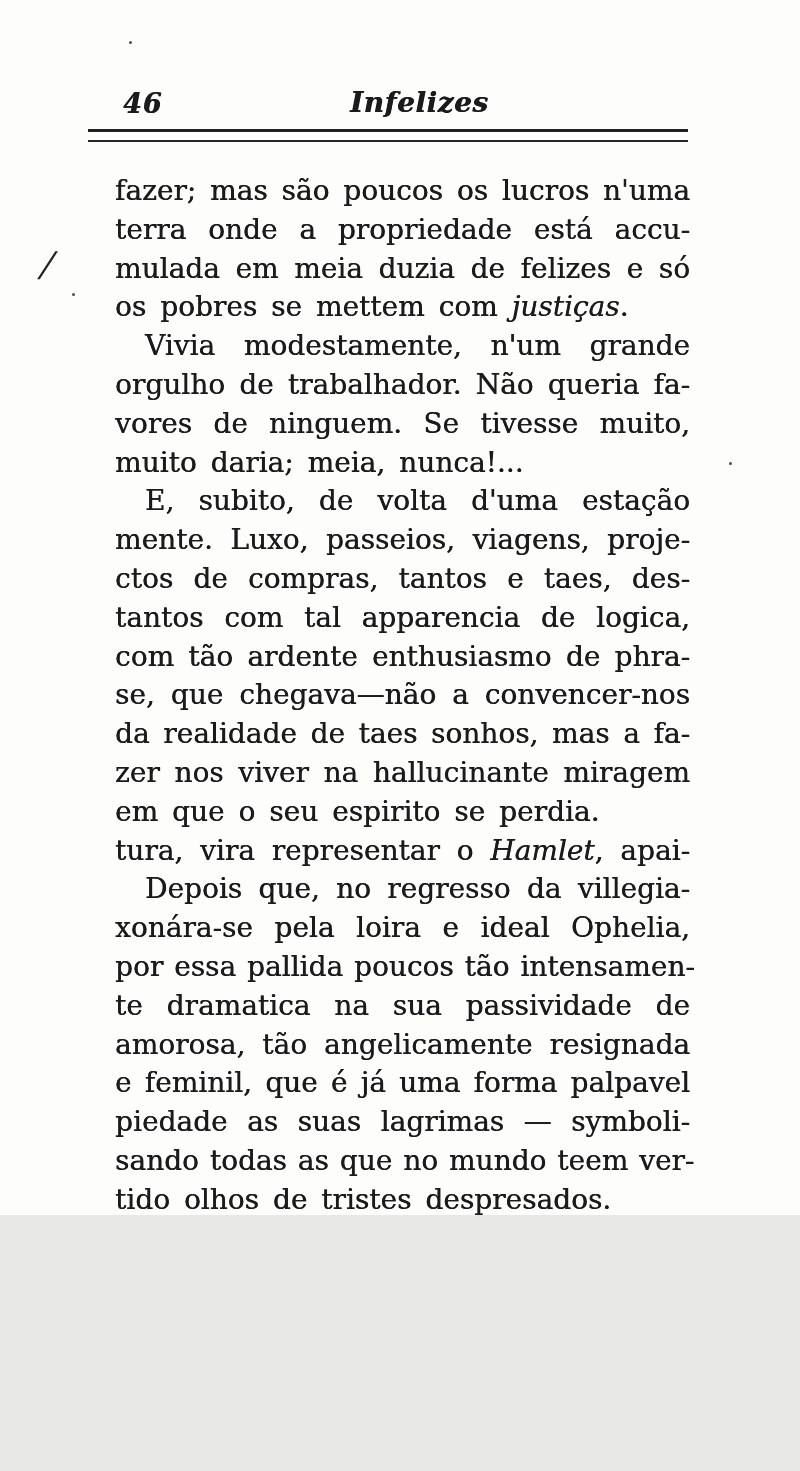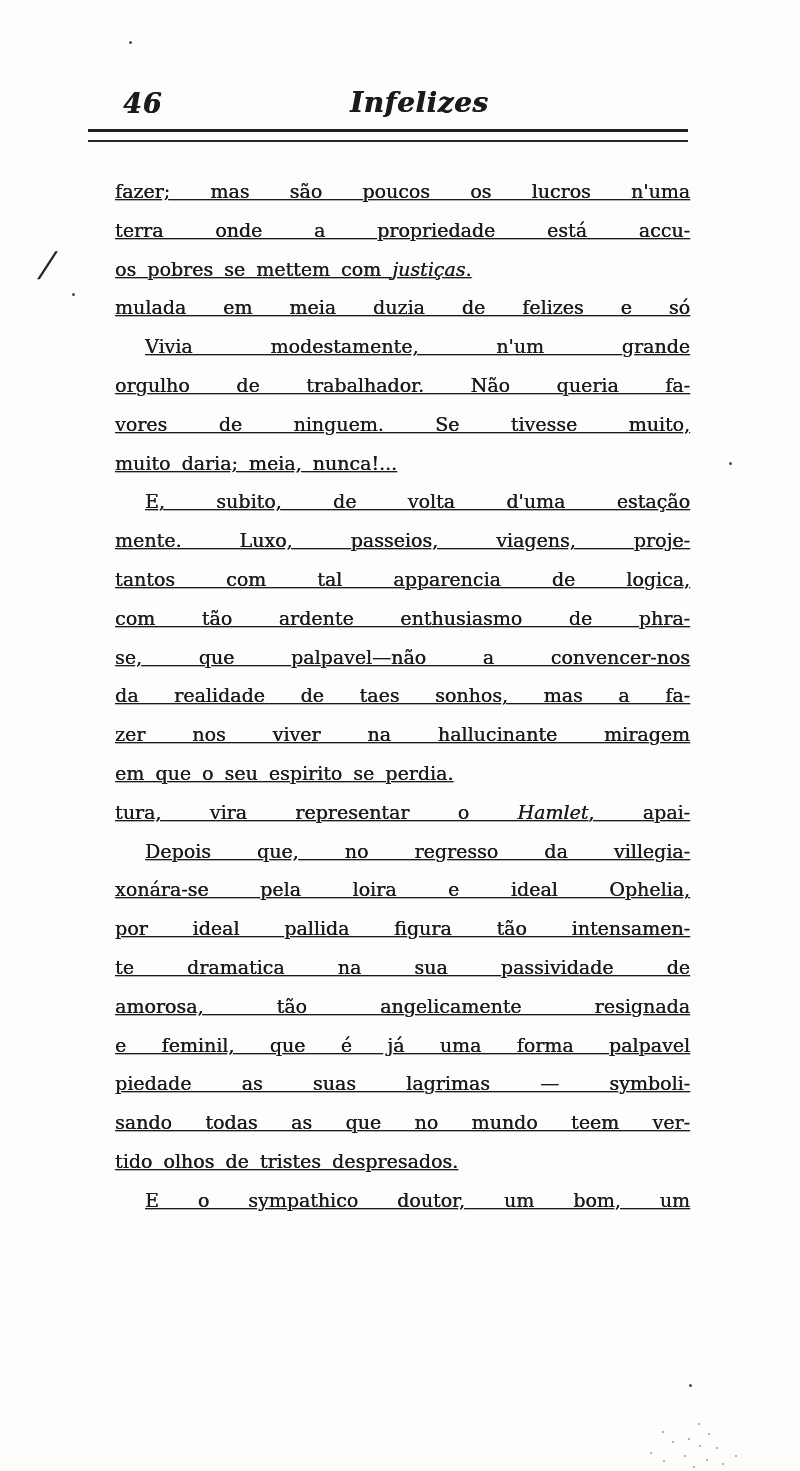--- a/index.html
+++ b/index.html
@@ -3,21 +3,21 @@
 <meta charset="utf-8">
 <style>
   html, body {
     margin: 0;
     padding: 0;
     background: #e8e8e6;
   }
   .page {
     position: relative;
     width: 800px;
-    height: 1471px;
+    height: 1215px;
     margin: 0 auto;
     background: #fdfdfc;
     overflow: hidden;
     font-family: "DejaVu Serif", "Liberation Serif", serif;
     color: #1b1b1b;
   }
   
   .page-number {
     position: absolute;
     left: 123px;
@@ -46,25 +46,24 @@
     height: 8px;
     border-top: 3px solid #1f1f1f;
     border-bottom: 2px solid #262626;
   }
   
   .text-block {
     position: absolute;
     left: 115px;
     right: 110px;
     top: 172px;
-    font-size: 19px;
+    font-size: 28px;
     line-height: 38.8px;
     word-spacing: 2px;
     text-shadow: 0.35px 0.35px 0 currentColor;
-    text-decoration: underline;
   }
   .paragraph { margin: 0; }
   .line {
     height: 38.8px;
     text-align: justify;
     text-align-last: justify;
     white-space: nowrap;
   }
   .line.short {
     text-align-last: left;
@@ -107,44 +106,45 @@
   <div class="running-title">Infelizes</div>
 
   <div class="header-rule"></div>
 
   <div class="margin-mark">/</div>
 
   <div class="text-block">
       <div class="paragraph">
         <div class="line"><span>fazer; mas são poucos os lucros n'uma</span></div>
         <div class="line"><span>terra onde a propriedade está accu-</span></div>
+        <div class="line"><span>mulada em meia duzia de felizes e só</span></div>
         <div class="line short"><span>os pobres se mettem com </span><i>justiças</i><span>.</span></div>
-        <div class="line"><span>mulada em meia duzia de felizes e só</span></div>
       </div>
       <div class="paragraph">
         <div class="line indent"><span>Vivia modestamente, n'um grande</span></div>
         <div class="line"><span>orgulho de trabalhador. Não queria fa-</span></div>
         <div class="line"><span>vores de ninguem. Se tivesse muito,</span></div>
         <div class="line short"><span>muito daria; meia, nunca!...</span></div>
       </div>
       <div class="paragraph">
         <div class="line indent"><span>E, subito, de volta d'uma estação</span></div>
         <div class="line"><span>mente. Luxo, passeios, viagens, proje-</span></div>
+        <div class="line"><span>ctos de compras, tantos e taes, des-</span></div>
         <div class="line"><span>tantos com tal apparencia de logica,</span></div>
         <div class="line"><span>com tão ardente enthusiasmo de phra-</span></div>
-        <div class="line"><span>se, que palpavel—não a convencer-nos</span></div>
+        <div class="line"><span>se, que chegava—não a convencer-nos</span></div>
         <div class="line"><span>da realidade de taes sonhos, mas a fa-</span></div>
         <div class="line"><span>zer nos viver na hallucinante miragem</span></div>
         <div class="line short"><span>em que o seu espirito se perdia.</span></div>
       </div>
       <div class="paragraph">
         <div class="line"><span>tura, vira representar o </span><i>Hamlet</i><span>, apai-</span></div>
         <div class="line indent"><span>Depois que, no regresso da villegia-</span></div>
         <div class="line"><span>xonára-se pela loira e ideal Ophelia,</span></div>
-        <div class="line"><span>por ideal pallida figura tão intensamen-</span></div>
+        <div class="line"><span>por essa pallida poucos tão intensamen-</span></div>
         <div class="line"><span>te dramatica na sua passividade de</span></div>
         <div class="line"><span>amorosa, tão angelicamente resignada</span></div>
         <div class="line"><span>e feminil, que é já uma forma palpavel</span></div>
         <div class="line"><span>piedade as suas lagrimas — symboli-</span></div>
         <div class="line"><span>sando todas as que no mundo teem ver-</span></div>
         <div class="line short"><span>tido olhos de tristes despresados.</span></div>
       </div>
       <div class="paragraph">
         <div class="line indent"><span>E o sympathico doutor, um bom, um</span></div>
       </div>

